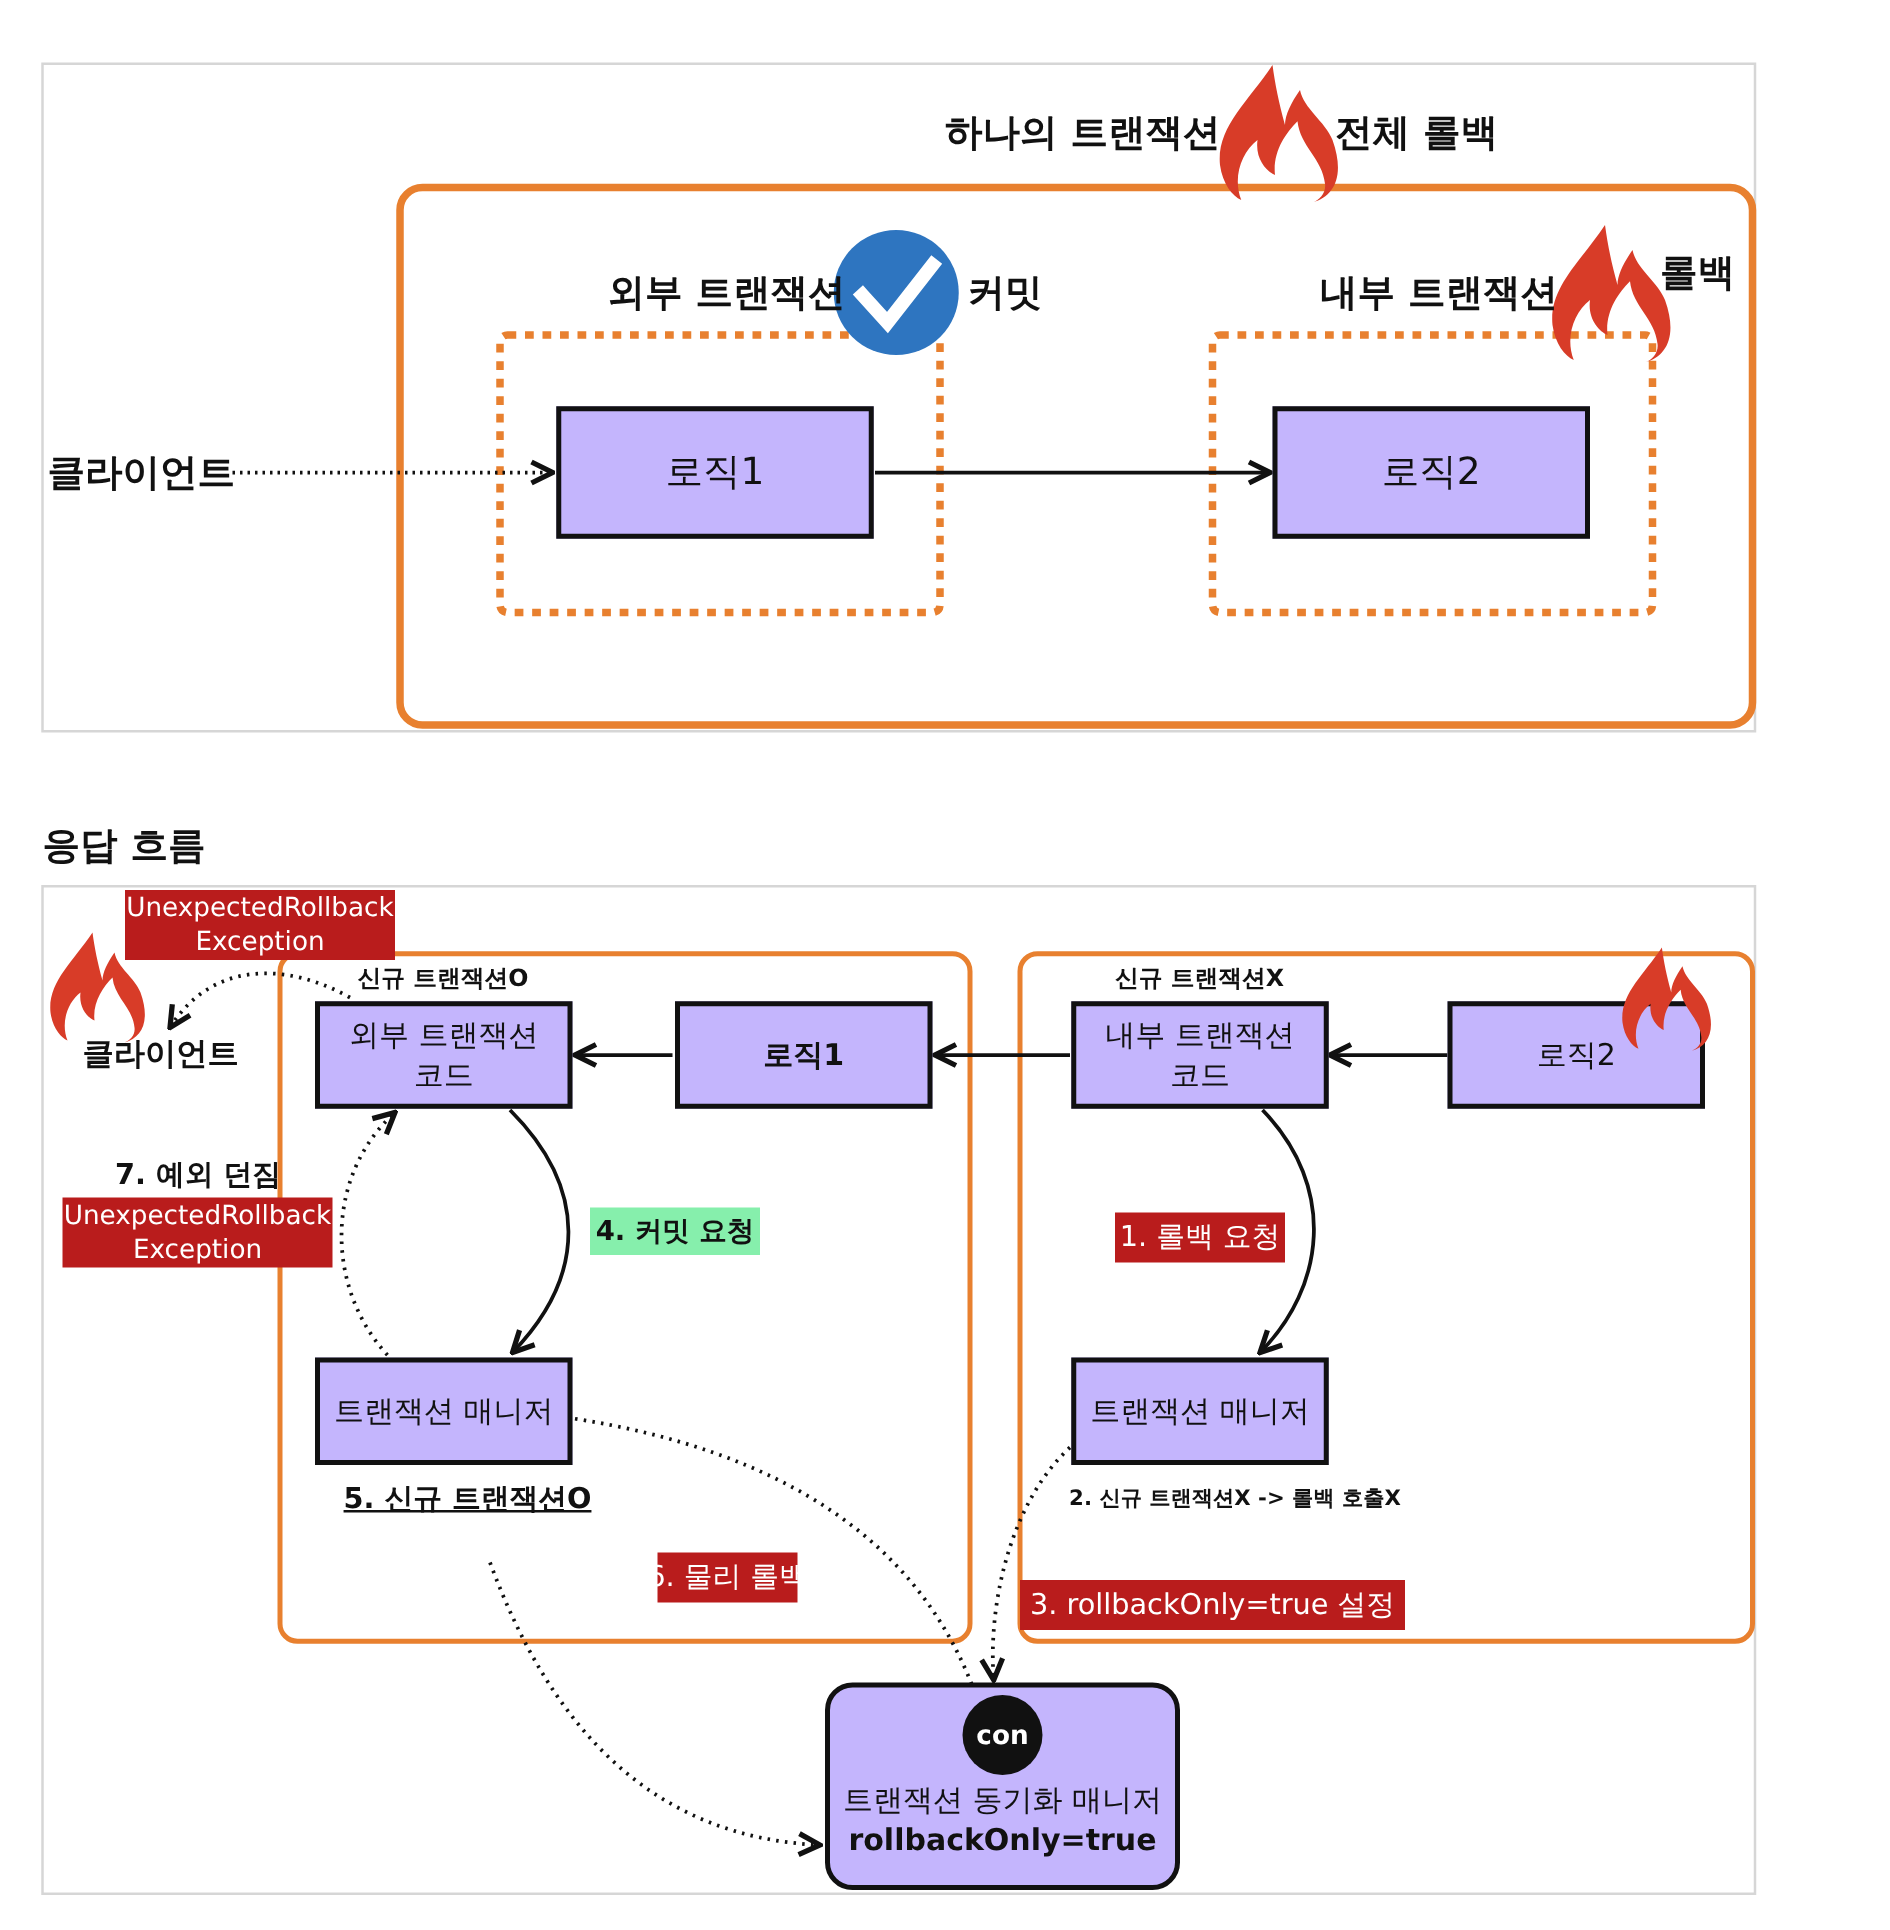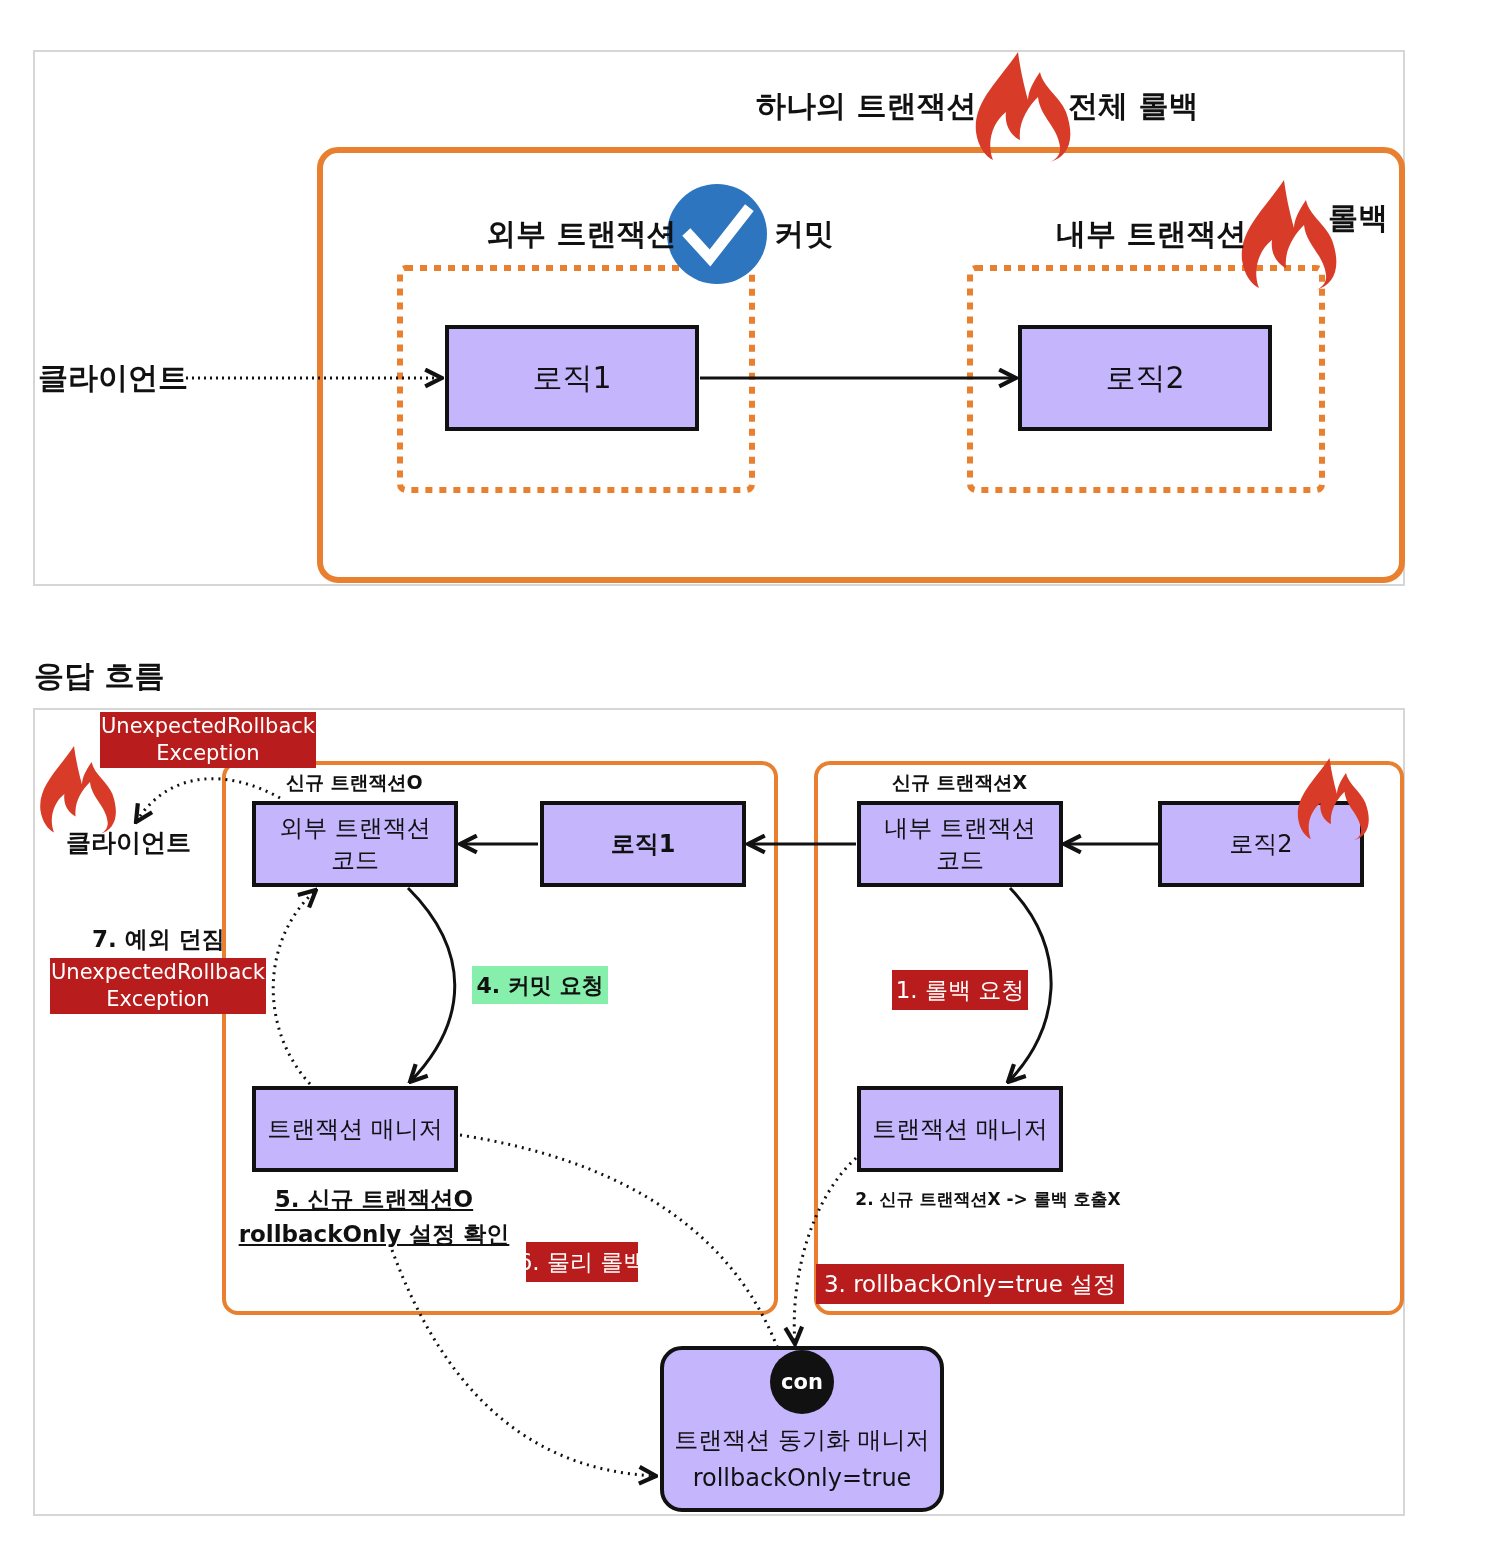--- a/index.html
+++ b/index.html
@@ -145,28 +145,27 @@
 <div class="tag red" style="left:50px;top:958px;width:216px;height:56px;flex-direction:column;">
   <span>UnexpectedRollback</span>
   <span>Exception</span>
 </div>
 
 <div class="tag green" style="left:472px;top:966px;width:136px;height:38px;font-size:22px;">4. 커밋 요청</div>
 <div class="tag red" style="left:892px;top:970px;width:136px;height:40px;font-size:23px;">1. 롤백 요청</div>
 
 <div class="lbl" style="left:238px;top:1182px;width:272px;text-align:center;font-size:23px;line-height:35px;text-decoration:underline;">
   <div>5. 신규 트랜잭션O</div>
-  <div>rollbackOnly 설정 확인</div>
 </div>
 <div class="tag red" style="left:526px;top:1242px;width:112px;height:40px;font-size:23px;">6. 물리 롤백</div>
 
 <div class="lbl" style="left:832px;top:1184px;width:312px;text-align:center;font-size:17px;line-height:30px;">
   <div>2. 신규 트랜잭션X -&gt; 롤백 호출X</div>
 </div>
 <div class="tag red" style="left:816px;top:1264px;width:308px;height:40px;font-size:23px;">3. rollbackOnly=true 설정</div>
 
-<div class="box" style="left:660px;top:1346px;width:284px;height:166px;border-radius:22px;flex-direction:column;justify-content:space-between;padding-bottom:14px;font-size:24px;">
+<div class="box" style="left:660px;top:1346px;width:284px;height:166px;border-radius:22px;flex-direction:column;justify-content:center;padding-bottom:14px;font-size:24px;">
   <div style="width:64px;height:64px;border-radius:50%;background:#111;color:#fff;display:flex;align-items:center;justify-content:center;font-weight:bold;font-size:21px;margin-bottom:4px;">
     <span>con</span>
   </div>
   <div>트랜잭션 동기화 매니저</div>
-  <div style="font-weight:normal;">rollbackOnly=true</div>
+  <div style="font-weight:bold;">rollbackOnly=true</div>
 </div>
 
 </body></html>

